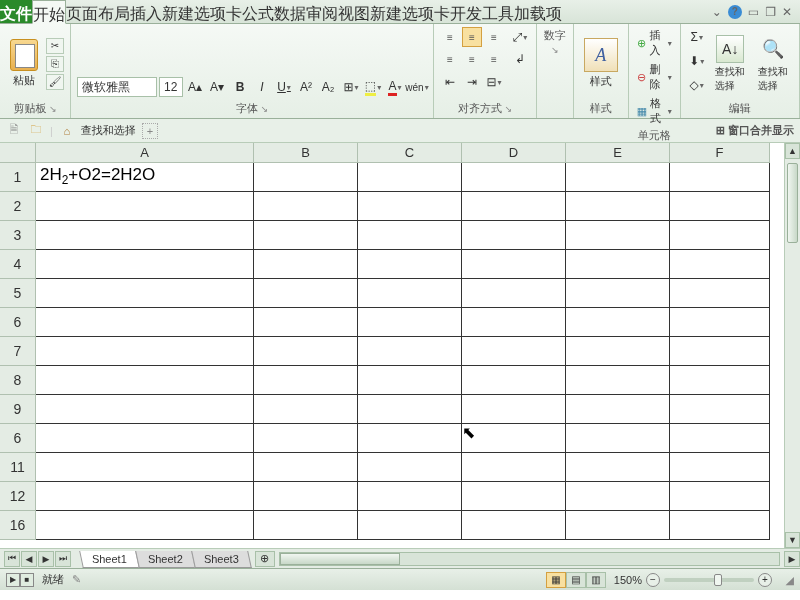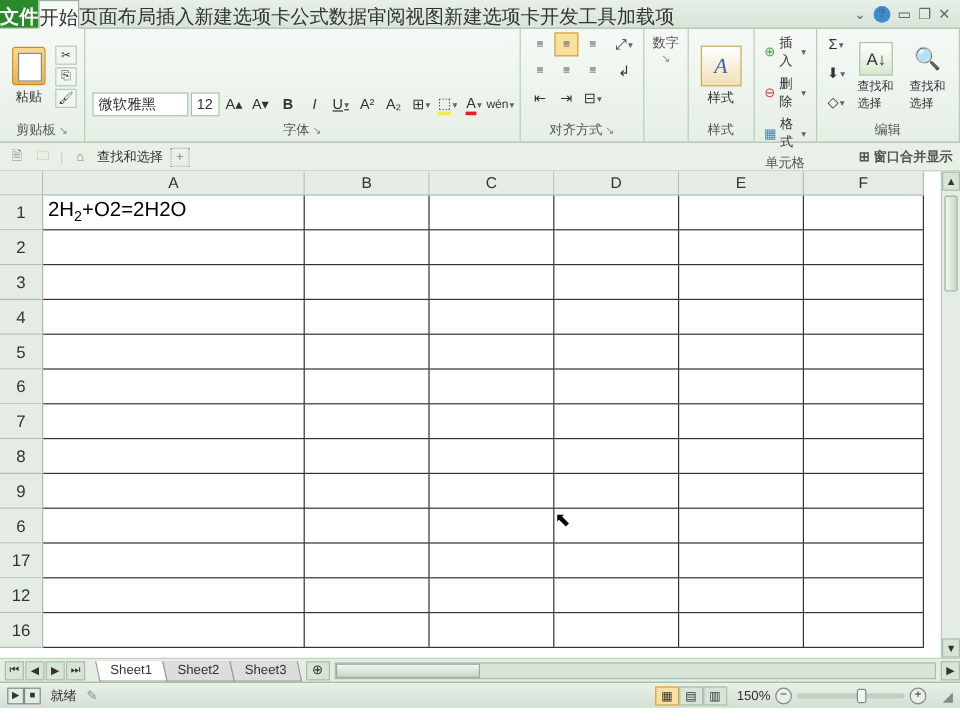--- a/index.html
+++ b/index.html
@@ -268,21 +268,21 @@
       <div class="row-h">1</div>
       <div class="row-h">2</div>
       <div class="row-h">3</div>
       <div class="row-h">4</div>
       <div class="row-h">5</div>
       <div class="row-h">6</div>
       <div class="row-h">7</div>
       <div class="row-h">8</div>
       <div class="row-h">9</div>
       <div class="row-h">6</div>
-      <div class="row-h">17</div>
+      <div class="row-h">11</div>
       <div class="row-h">12</div>
       <div class="row-h">16</div>
     </div>
   <div class="cells" id="cells">
       <div class="cell-row">
         <div class="cell" style="width: 218px;">2H<sub>2</sub>+O2=2H2O</div>
         <div class="cell" style="width: 104px;"></div>
         <div class="cell" style="width: 104px;"></div>
         <div class="cell" style="width: 104px;"></div>
         <div class="cell" style="width: 104px;"></div>

